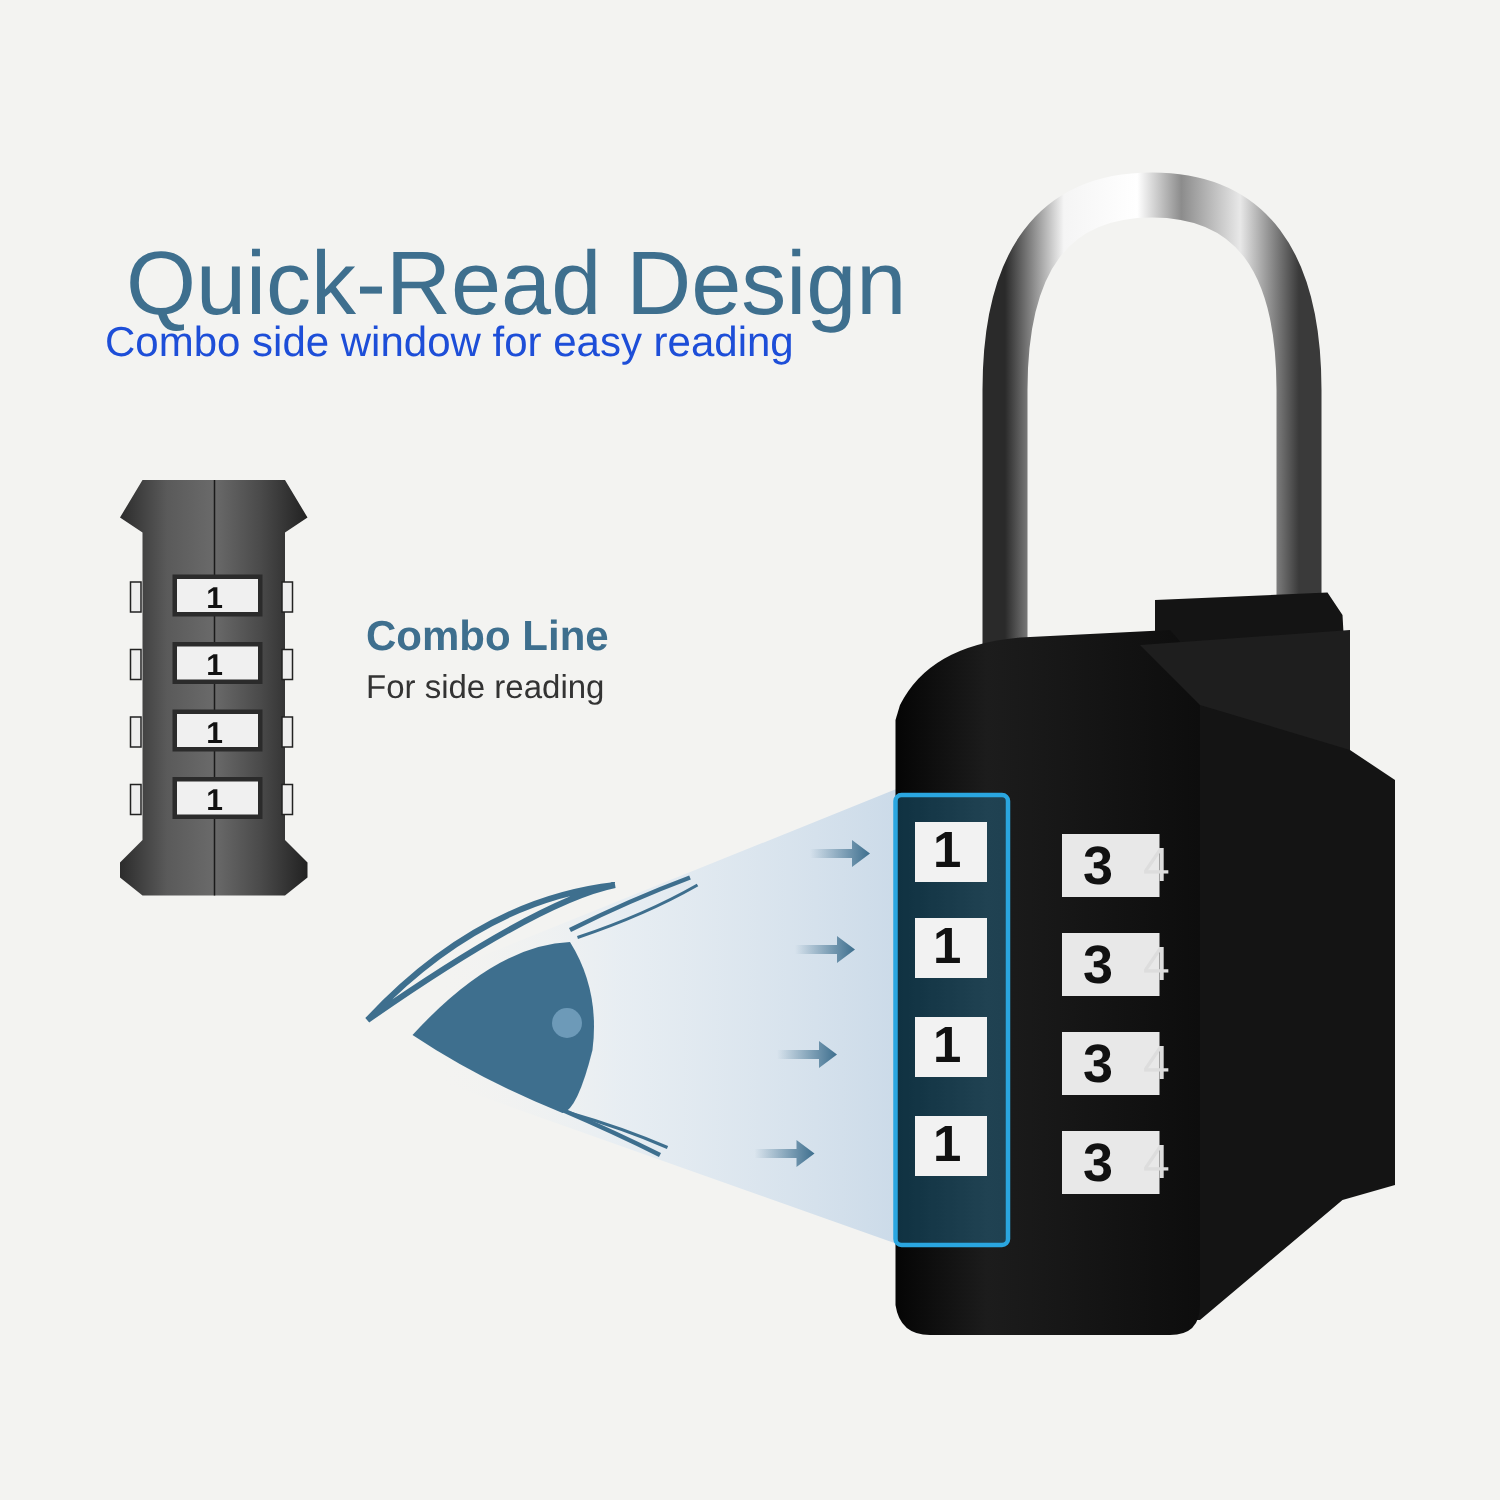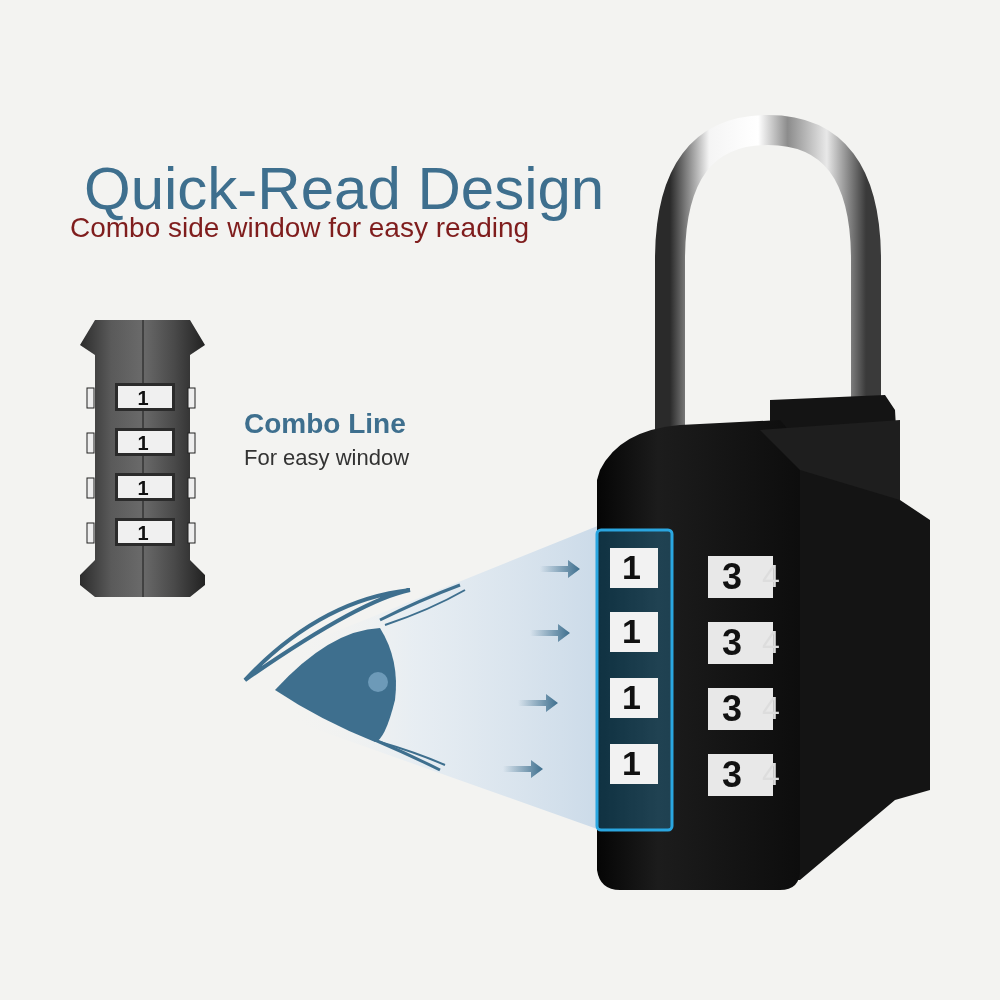--- a/index.html
+++ b/index.html
@@ -9,40 +9,40 @@
       position: relative;
       font-family: "Liberation Sans", sans-serif;
     }
     .title {
       position: absolute; left: 68px; top: 138px;
       font-size: 60px; font-weight: normal; color: #3e6f8e;
       letter-spacing: 0px; white-space: nowrap; margin: 16px;
     }
     .subtitle {
       position: absolute; left: 70px; top: 212px;
-      font-size: 28px; color: #7f1d1d; white-space: nowrap; margin: 0;
+      font-size: 28px; color: #1d4ed8; white-space: nowrap; margin: 0;
     }
     .combo-heading {
       position: absolute; left: 244px; top: 408px;
       font-size: 28px; font-weight: bold; color: #3e6f8e; white-space: nowrap;
     }
     .combo-sub {
       position: absolute; left: 244px; top: 445px;
       font-size: 22px; color: #333; white-space: nowrap;
     }
     .layer { position: absolute; left: 0; top: 0; }
   </style>
 </head>
 <body>
 
 <h1 class="title">Quick-Read Design</h1>
 <p class="subtitle">Combo side window for easy reading</p>
 
 <div class="combo-heading">Combo Line</div>
-<div class="combo-sub">For easy window</div>
+<div class="combo-sub">For side reading</div>
 
 <svg class="layer" width="1000" height="1000" viewBox="0 0 1000 1000" style="pointer-events:none">
   <defs>
     <linearGradient id="cylGrad" x1="0" x2="1" y1="0" y2="0">
       <stop offset="0" stop-color="#2c2c2c"></stop>
       <stop offset="0.25" stop-color="#5a5a5a"></stop>
       <stop offset="0.5" stop-color="#6a6a6a"></stop>
       <stop offset="0.75" stop-color="#4a4a4a"></stop>
       <stop offset="1" stop-color="#222"></stop>
     </linearGradient>

